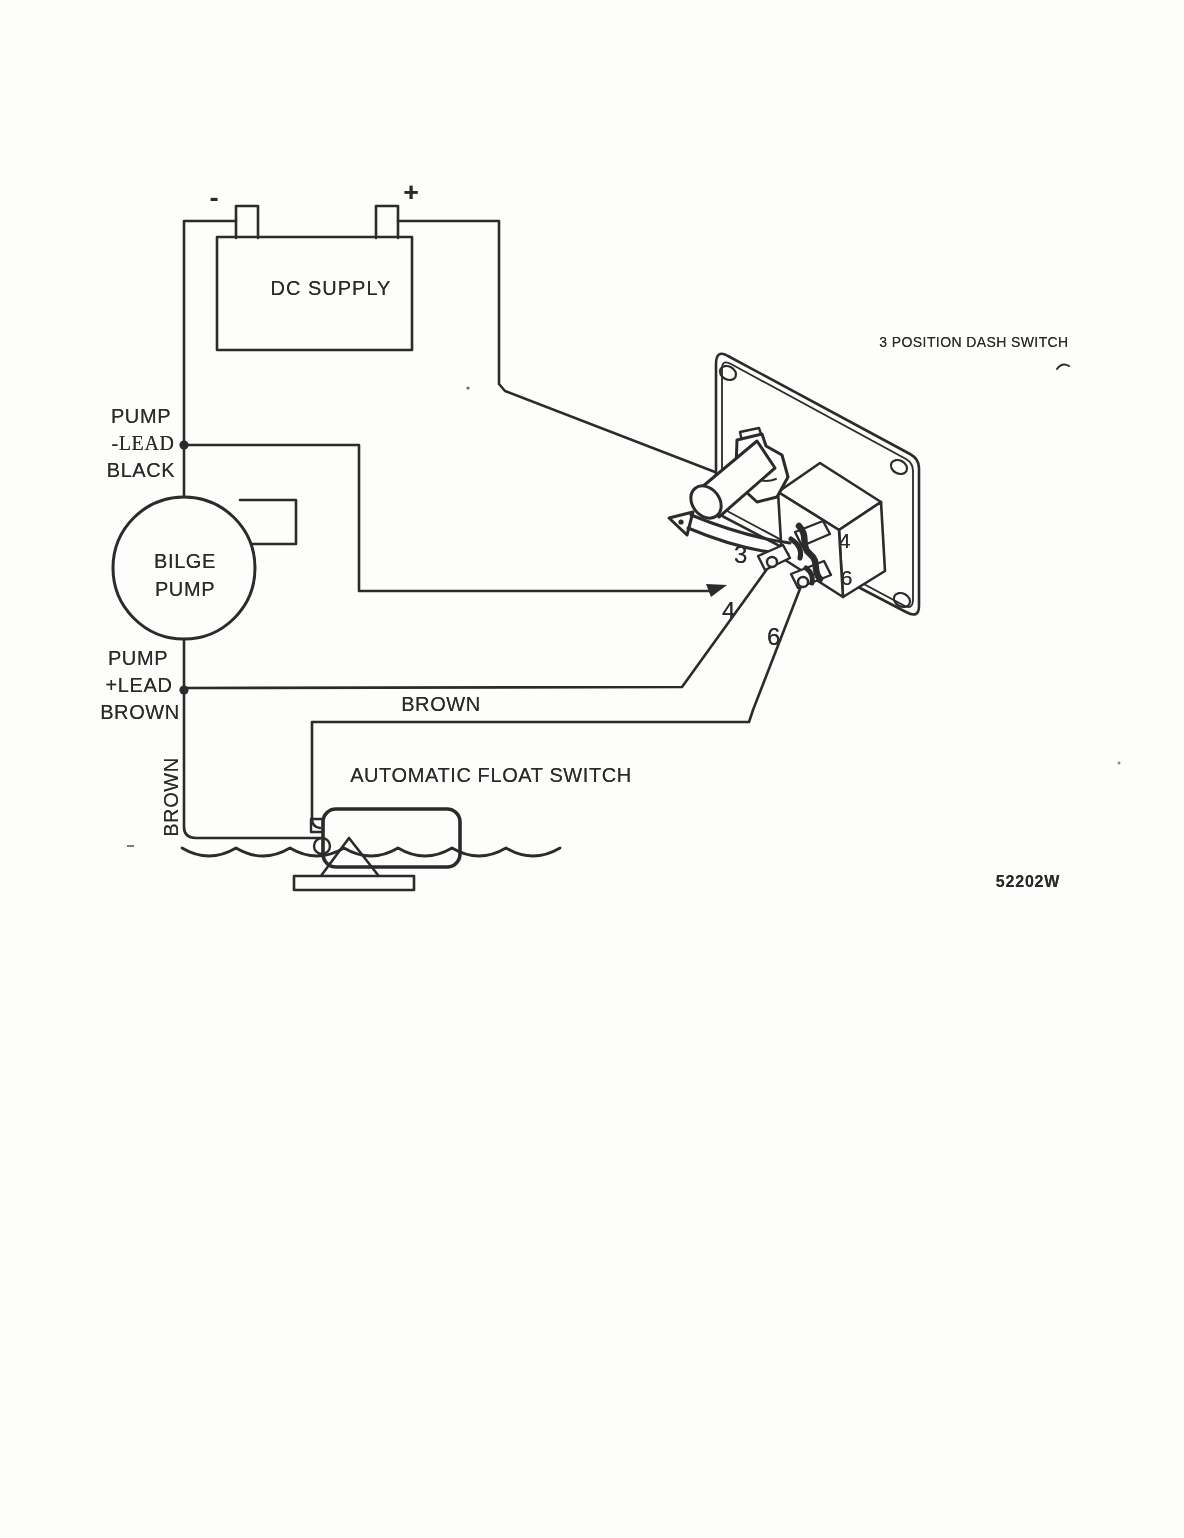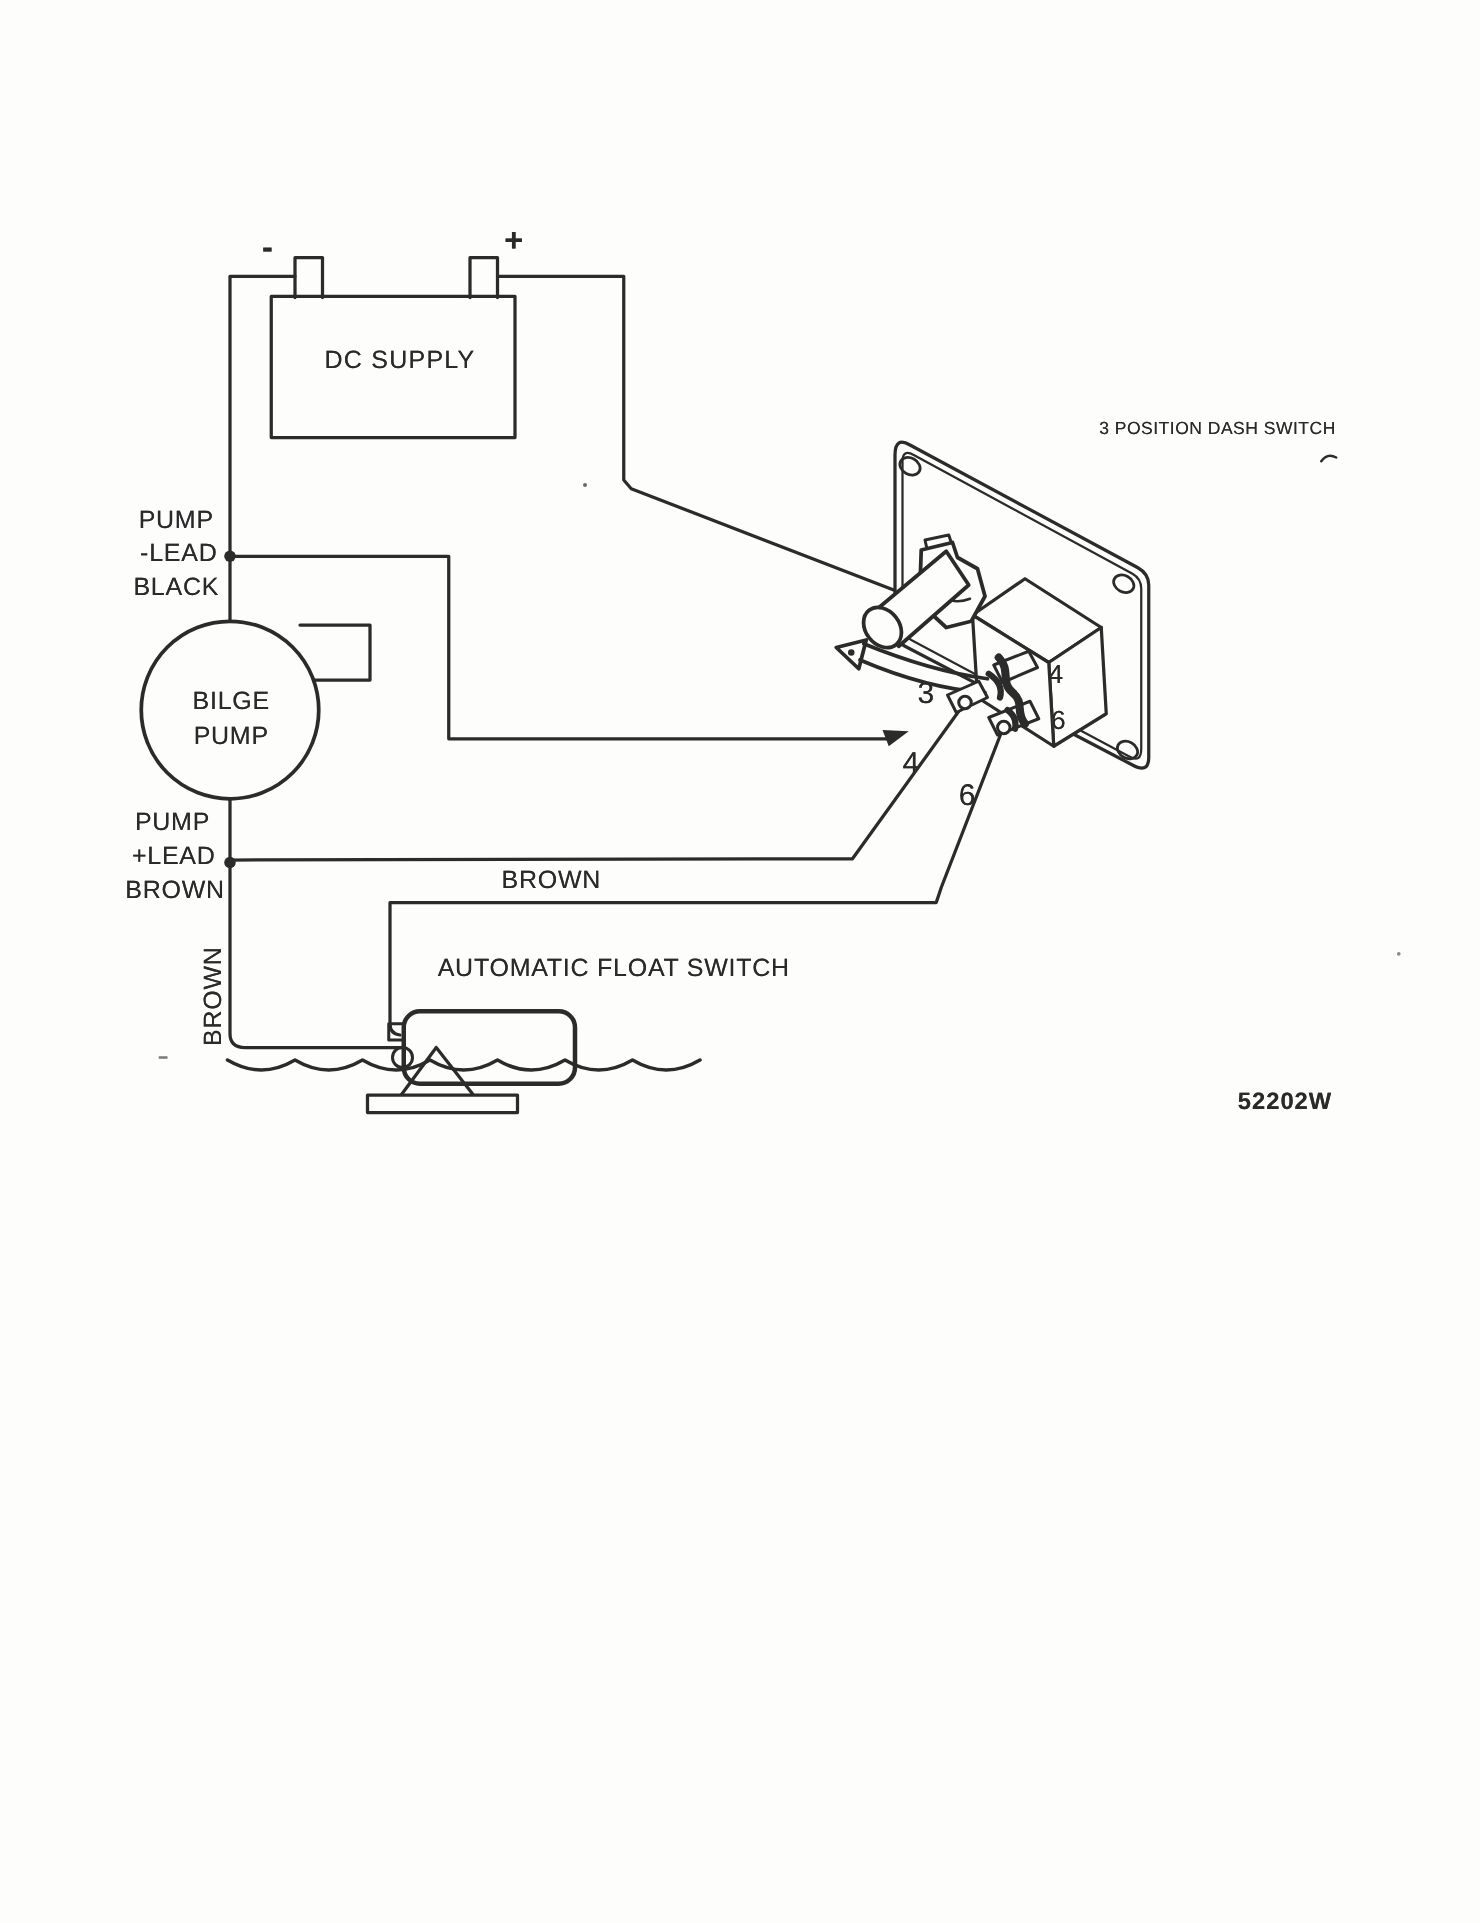--- a/index.html
+++ b/index.html
@@ -21,21 +21,21 @@
     text-shadow:0 0 0.4px #555;
     font-size:20px;
     letter-spacing:0.6px;
     line-height:1;
     user-select:none;
   }
   .lbl.sign{font-size:26px;font-weight:bold;letter-spacing:0;}
   .lbl.num{font-size:24px;}
   .lbl.boxnum{font-size:21px;}
   .lbl.title{font-size:14px;letter-spacing:0.4px;}
-  .lbl.code{font-size:19px;font-weight:bold;letter-spacing:0.8px;text-align:right;}
+  .lbl.code{font-size:16px;font-weight:bold;letter-spacing:0.8px;text-align:right;}
   .lbl.vert{transform:translate(-50%,-50%) rotate(-90deg);}
 </style>
 </head>
 <body>
 
 <div class="page">
 
   <svg class="linework" width="1184" height="1538" viewBox="0 0 1184 1538" fill="none" stroke="#2b2b2b" stroke-linecap="round" stroke-linejoin="round">
 
     <g>
@@ -119,24 +119,24 @@
 
     <g stroke="none">
       <circle cx="468" cy="388" r="1.6" fill="#6a6a6a"></circle>
       <circle cx="1119" cy="763" r="1.5" fill="#8a8a8a"></circle>
       <rect x="127" y="845" width="7" height="2" fill="#7a7a7a"></rect>
     </g>
   </svg>
 
   <div class="lbl sign" style="left:214px;top:197px;">-</div>
   <div class="lbl sign" style="left:411px;top:192px;">+</div>
-  <div class="lbl" style="left:320px;top:288px;letter-spacing:1px;">DC SUPPLY</div>
+  <div class="lbl" style="left:331px;top:288px;letter-spacing:1px;">DC SUPPLY</div>
 
   <div class="lbl" style="left:141px;top:416px;">PUMP</div>
-  <div class="lbl" style="left:143px;top:443px;">-LEAD</div>
+  <div class="lbl" style="left:143px;top:443px;font-family:Liberation Serif, serif;">-LEAD</div>
   <div class="lbl" style="left:141px;top:470px;">BLACK</div>
 
   <div class="lbl" style="left:185px;top:561px;">BILGE</div>
   <div class="lbl" style="left:185px;top:589px;">PUMP</div>
 
   <div class="lbl" style="left:138px;top:658px;">PUMP</div>
   <div class="lbl" style="left:139px;top:685px;">+LEAD</div>
   <div class="lbl" style="left:140px;top:712px;">BROWN</div>
 
   <div class="lbl" style="left:441px;top:704px;">BROWN</div>

